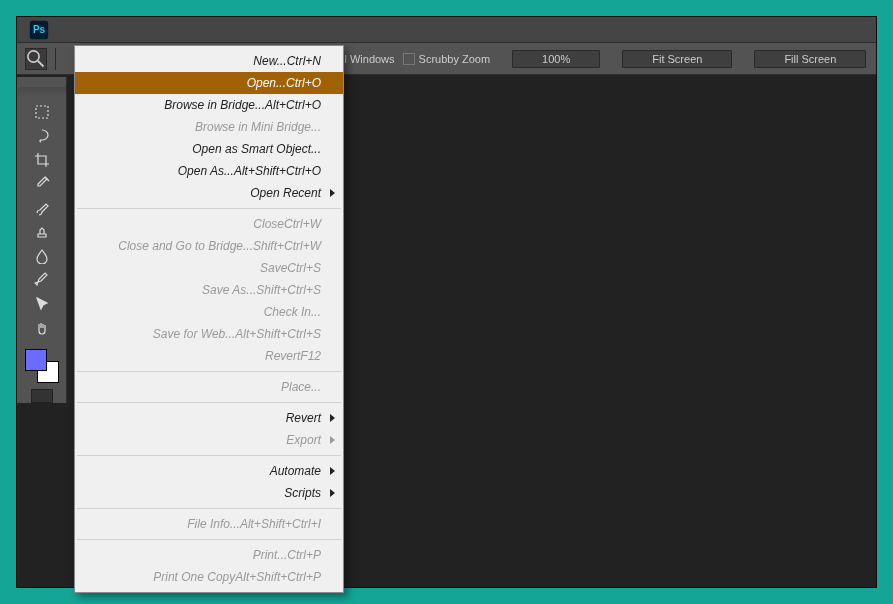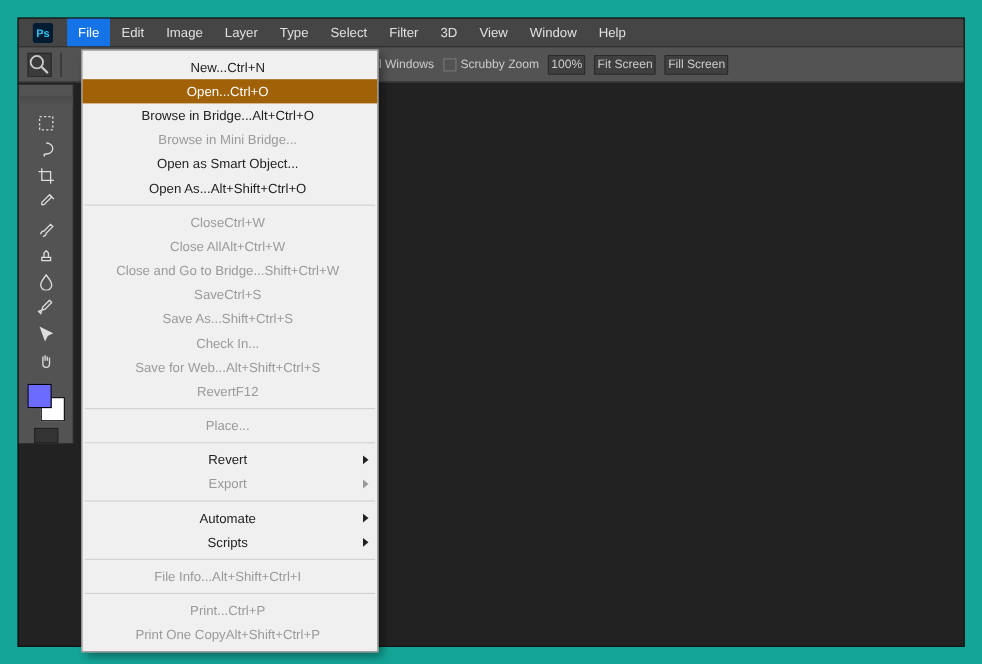--- a/index.html
+++ b/index.html
@@ -6,64 +6,51 @@
   body { background:#14a597; width:893px; height:604px; overflow:hidden; }
   .window { position:absolute; left:16px; top:16px; width:861px; height:572px; background:#222222; border:1px solid #0d0d0d; }
   .menubar { height:26px; background:#464545; display:flex; align-items:stretch; font-size:12px; color:#e0e0e0; border-bottom:1px solid #2d2d2d; }
   .ps-logo { width:44px; display:flex; align-items:center; justify-content:center; }
   .ps-logo svg { width:20px; height:20px; }
   .menu-item { padding:0 10px; display:flex; align-items:center; cursor:default; }
   .menu-item.open { background:#1473e6; color:#fff; }
   .options-bar { height:32px; background:#535353; border-bottom:1px solid #2d2d2d; display:flex; align-items:center; gap:8px; padding-left:8px; font-size:11px; color:#ccc; }
   .tool-slot { width:22px; height:22px; background:#3b3b3b; border:1px solid #2a2a2a; display:flex; align-items:center; justify-content:center; }
   .opt-sep { width:1px; height:22px; background:#2a2a2a; }
-  .opt-btn { background:#3f3f3f; border:1px solid #2a2a2a; color:#ccc; font-size:11px; padding:2px 2px; border-radius:1px; }
+  .opt-btn { background:#3f3f3f; border:1px solid #2a2a2a; color:#ccc; font-size:11px; padding:2px 29px; border-radius:1px;margin-left:14px; }
   .checkbox { width:12px; height:12px; border:1px solid #777; display:inline-block; margin-right:4px; vertical-align:middle; background:#535353; }
   .sidebar { position:absolute; left:0; top:60px; width:50px; background:#535353; border-right:1px solid #2d2d2d; display:flex; flex-direction:column; align-items:center; padding-top:10px; }
   .tool-header{ width:48px; height:10px; background:linear-gradient(#4a4a4a,#535353); margin-bottom:2px; }
   .tool { width:24px; height:22px; margin:2px 0; display:flex; align-items:center; justify-content:center; color:#ddd; }
   .tool svg { width:16px; height:16px; stroke:#ddd; stroke-width:1.2; fill:none; }
   .swatches { margin-top:8px; position:relative; width:34px; height:34px; }
   .fg { position:absolute; width:22px; height:22px; left:0; top:0; background:#6b6bff; border:1px solid #000; }
   .bg { position:absolute; width:22px; height:22px; right:0; bottom:0; background:#fff; border:1px solid #000; }
   .qm { margin-top:6px; width:22px; height:14px; background:#333; border:1px solid #222;}
   .canvas { position:absolute; left:50px; top:60px; right:0; bottom:0; background:#222222; }
   .dropdown { position:absolute; left:57px; top:28px; width:270px; background:#f0f0f0; border:1px solid #8a8a8a; box-shadow:4px 4px 8px rgba(0,0,0,0.4); padding:4px 0; }
-  .dd-row { display:flex; justify-content:center; align-items:center; height:22px; padding:0 22px 0 18px; font-size:12px; color:#222; cursor:default; position:relative; }
+  .dd-row { display:flex; justify-content:flex-end; align-items:center; height:22px; padding:0 22px 0 18px; font-size:12px; color:#222; cursor:default; position:relative;font-style:italic; }
   .dd-row.disabled { color:#9a9a9a; }
   .dd-row.hl { background:#a16207; color:#fff; }
   .dd-sep { height:1px; background:#d0d0d0; margin:4px 2px; }
   .dd-arrow { position:absolute; right:8px; width:0; height:0; border-top:4px solid transparent; border-bottom:4px solid transparent; border-left:5px solid #222; }
   .dd-row.disabled .dd-arrow { border-left-color:#9a9a9a; }
 </style>
 </head>
 <body>
 
 <div class="window">
 
   <div class="menubar">
     <div class="ps-logo">
       <svg viewBox="0 0 24 24">
           <rect x="1" y="1" width="22" height="22" rx="3" fill="#001c33"></rect>
           <text x="12" y="16" text-anchor="middle" font-size="12" font-family="Arial" font-weight="bold" fill="#31c5f0">Ps</text>
         </svg>
     </div>
-    <div id="menu-items" style="display: flex;">
-        <div class="menu-item open">File</div>
-        <div class="menu-item">Edit</div>
-        <div class="menu-item">Image</div>
-        <div class="menu-item">Layer</div>
-        <div class="menu-item">Type</div>
-        <div class="menu-item">Select</div>
-        <div class="menu-item">Filter</div>
-        <div class="menu-item">3D</div>
-        <div class="menu-item">View</div>
-        <div class="menu-item">Window</div>
-        <div class="menu-item">Help</div>
-      </div>
   </div>
 
   <div class="options-bar">
     <div class="tool-slot">
       <svg viewBox="0 0 16 16">
           <circle cx="6" cy="6" r="4.5" stroke="#ccc" stroke-width="1.3" fill="none"></circle>
           <line x1="9.5" y1="9.5" x2="14" y2="14" stroke="#ccc" stroke-width="1.6"></line>
         </svg>
     </div>
     <div class="opt-sep"></div>
@@ -158,30 +145,30 @@
       <div class="dd-row disabled">
         <span>Browse in Mini Bridge...</span>
       </div>
       <div class="dd-row">
         <span>Open as Smart Object...</span>
       </div>
       <div class="dd-row">
         <span>Open As...</span>
         <span>Alt+Shift+Ctrl+O</span>
       </div>
+      <div class="dd-row">
+        <span>Open Recent</span>
+        <span class="dd-arrow"></span>
+      </div>
       <div class="dd-sep"></div>
       <div class="dd-row disabled">
         <span>Close</span>
         <span>Ctrl+W</span>
       </div>
       <div class="dd-row disabled">
-        <span>Close All</span>
-        <span>Alt+Ctrl+W</span>
-      </div>
-      <div class="dd-row disabled">
         <span>Close and Go to Bridge...</span>
         <span>Shift+Ctrl+W</span>
       </div>
       <div class="dd-row disabled">
         <span>Save</span>
         <span>Ctrl+S</span>
       </div>
       <div class="dd-row disabled">
         <span>Save As...</span>
         <span>Shift+Ctrl+S</span>

